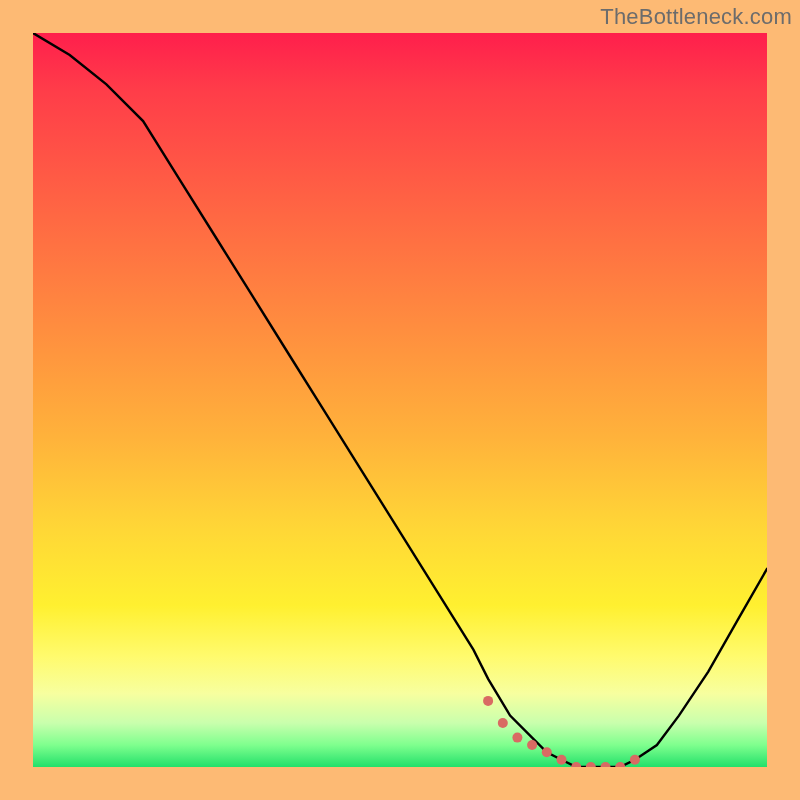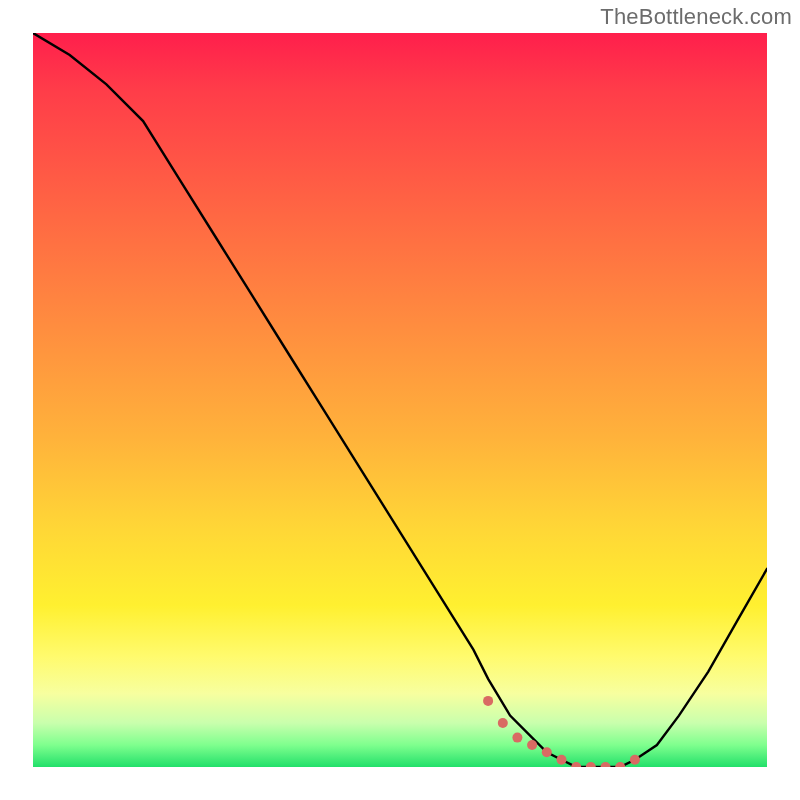--- a/index.html
+++ b/index.html
@@ -8,21 +8,21 @@
     width: 800px;
     height: 800px;
     background: #000;
     overflow: hidden;
     font-family: Arial, Helvetica, sans-serif;
   }
   .frame {
     position: relative;
     width: 800px;
     height: 800px;
-    background: #ffffff;
+    background: #fdba74;
   }
   .watermark {
     position: absolute;
     top: 4px;
     right: 8px;
     color: #6c6c6c;
     font-size: 22px;
     font-weight: 500;
     letter-spacing: 0.2px;
     z-index: 5;

